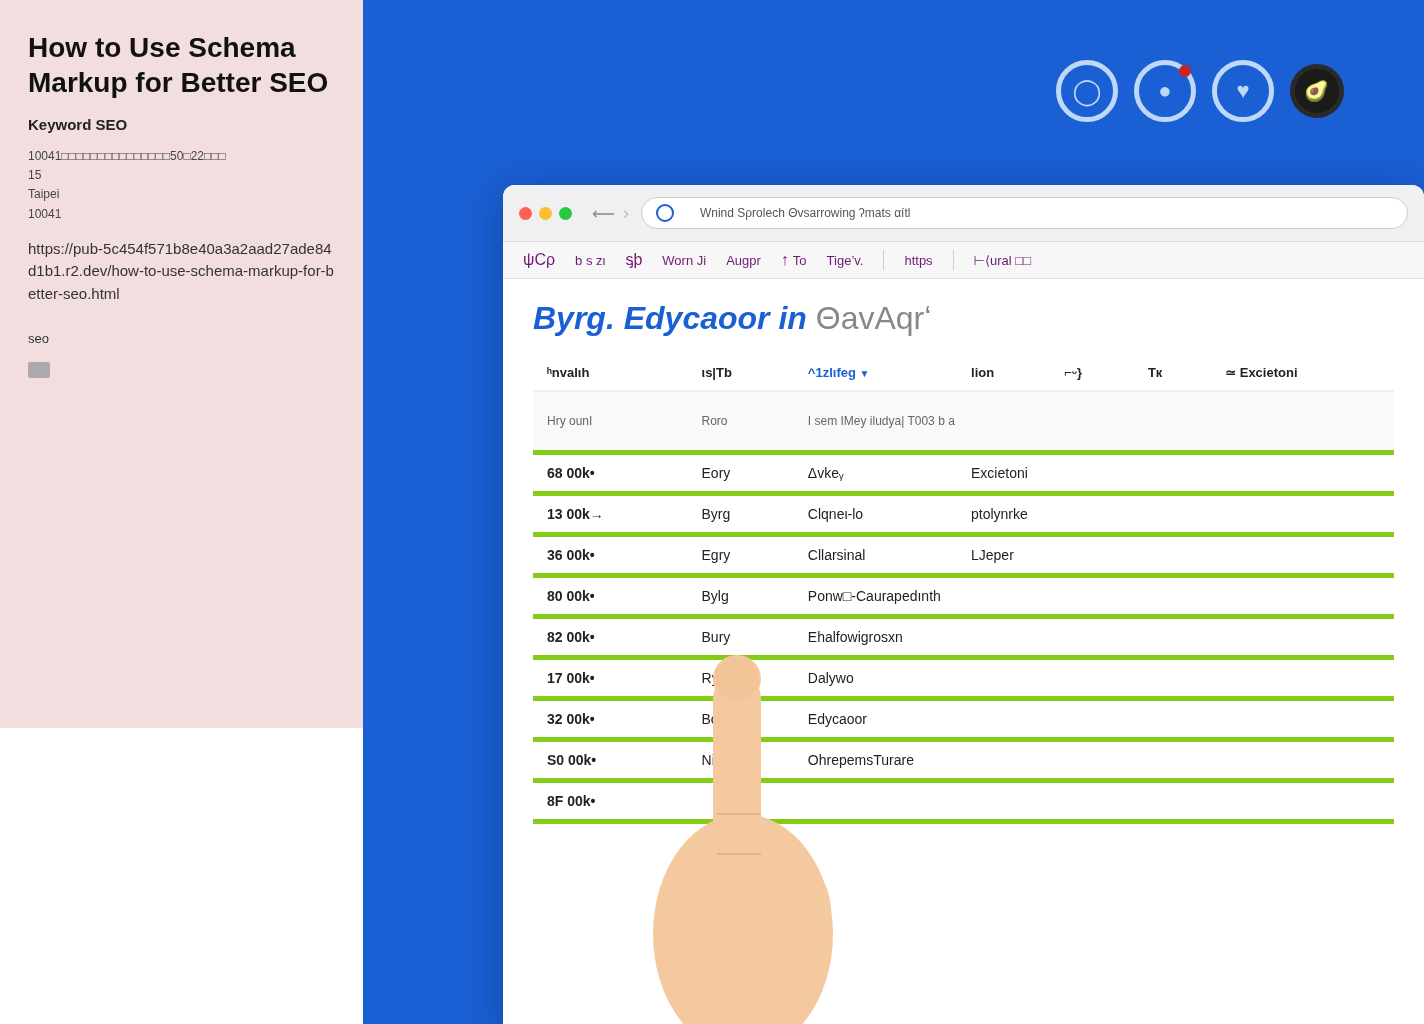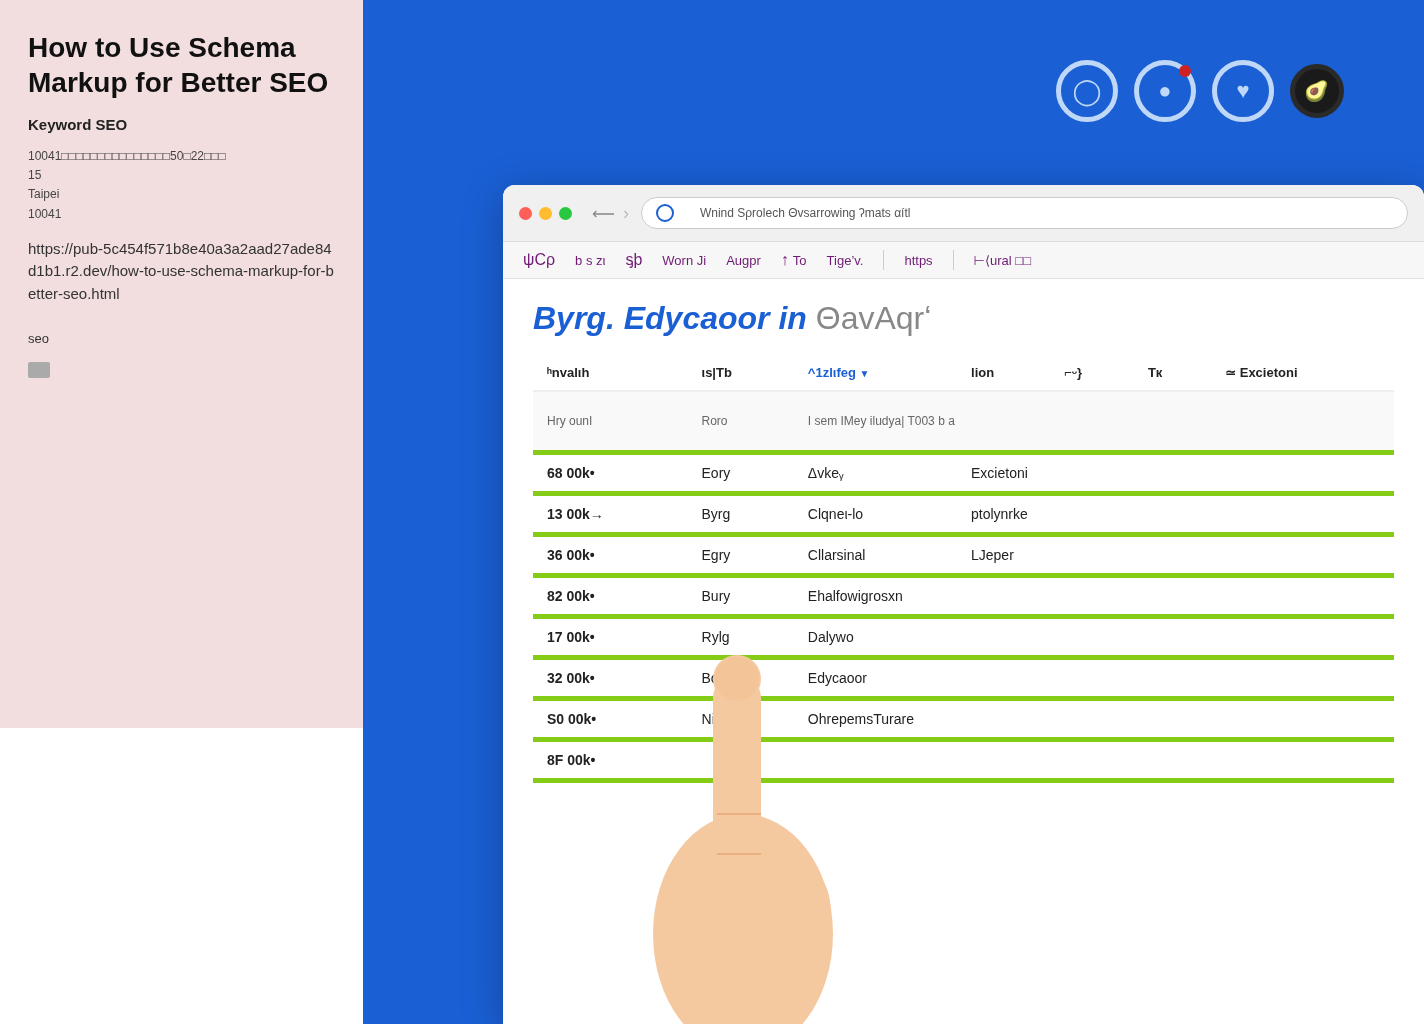--- a/index.html
+++ b/index.html
@@ -384,20 +384,25 @@
             <td class="table-cell">Clqneι-lo</td>
             <td colspan="4" class="table-cell">ptolynrke</td>
           </tr>
           <tr>
             <td class="table-cell bold">36  00k•</td>
             <td class="table-cell">Egry</td>
             <td class="table-cell">Cllarsinal</td>
             <td colspan="4" class="table-cell">LJeper</td>
           </tr>
           <tr>
+            <td class="table-cell bold">80 00k•</td>
+            <td class="table-cell">Bylg</td>
+            <td colspan="5" class="table-cell">Ponw□-Caurapedınth</td>
+          </tr>
+          <tr>
             <td class="table-cell bold">82 00k•</td>
             <td class="table-cell">Bury</td>
             <td colspan="5" class="table-cell">Ehalfowigrosxn</td>
           </tr>
           <tr>
             <td class="table-cell bold">17 00k•</td>
             <td class="table-cell">Rylg</td>
             <td colspan="5" class="table-cell">Dalywo</td>
           </tr>
           <tr>

